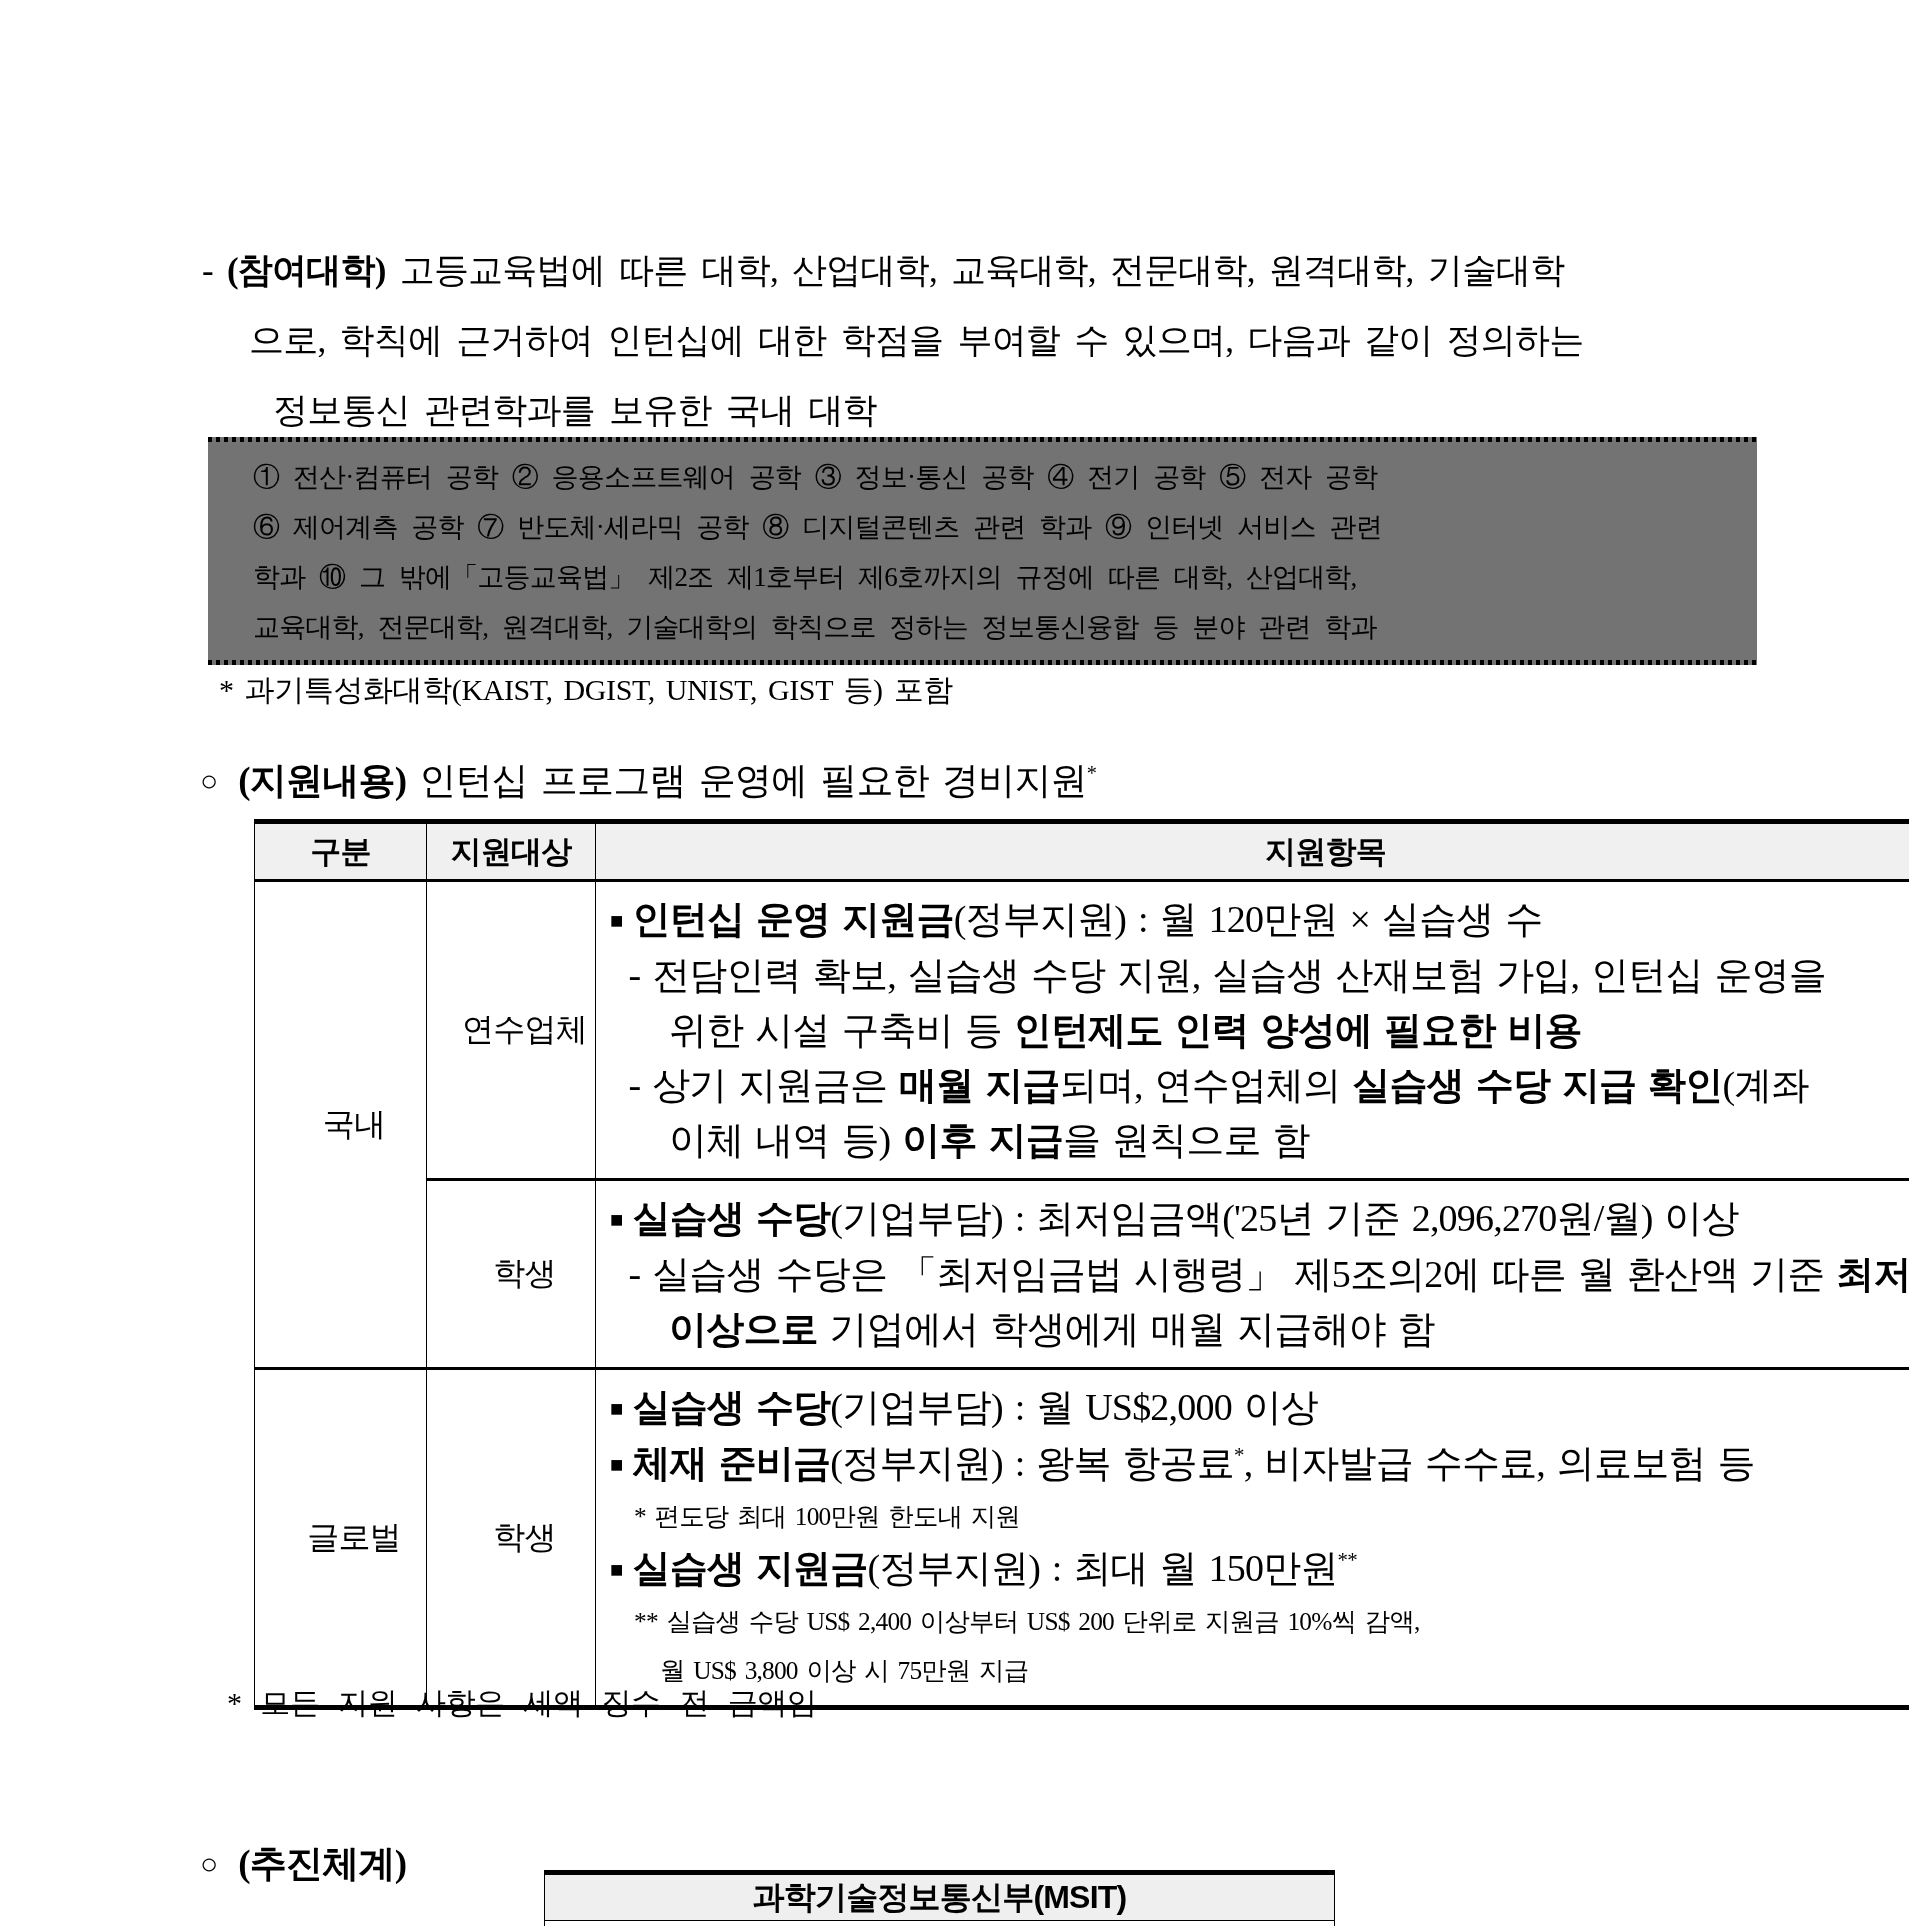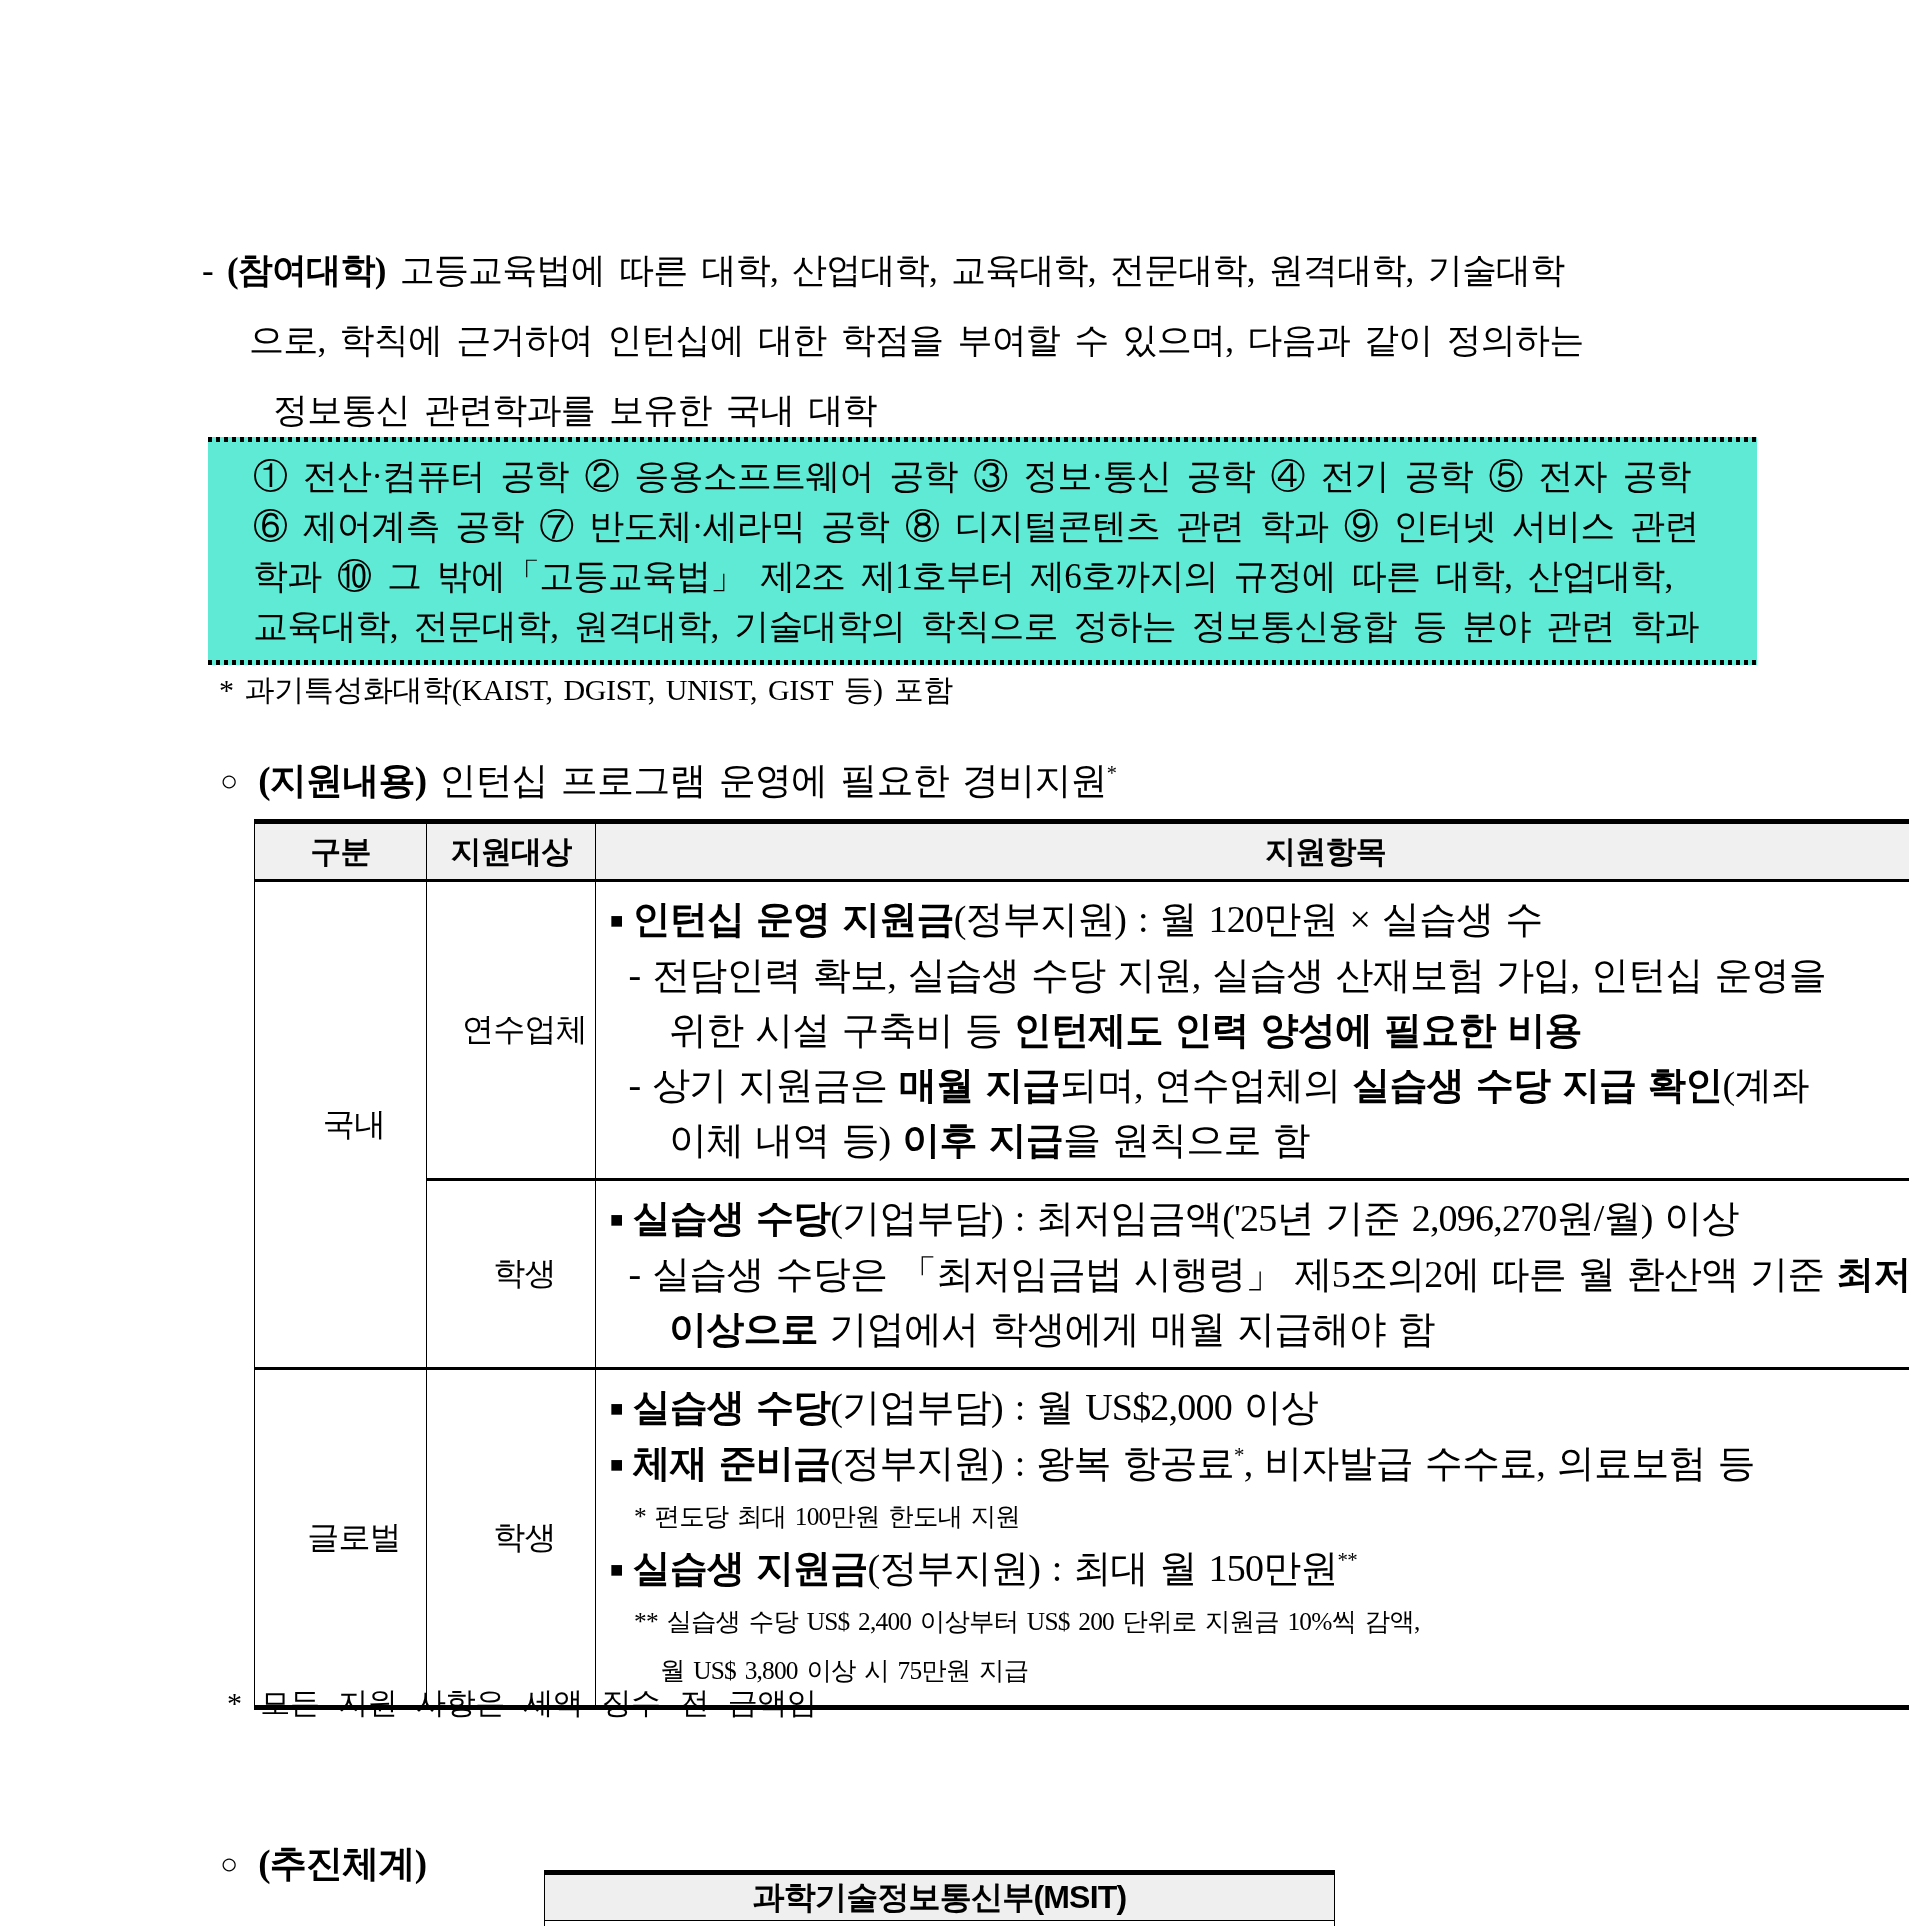--- a/index.html
+++ b/index.html
@@ -20,37 +20,37 @@
     position: absolute; left: 202px; top: 236px; width: 1541px;
     font-size: 35px; line-height: 70px; word-spacing: 6.2px; letter-spacing: -0.8px;
     white-space: nowrap;
   }
   #intro .l2 { margin-left: 47px; }
   #intro .l3 { margin-left: 71px; }
 
   
   #eligible-box {
     position: absolute; left: 208px; top: 437px; width: 1549px;
-    background: #5eead4;
+    background: #737373;
     padding: 14.6px 31px 13px 45px;
-    font-size: 35px; line-height: 50px; word-spacing: 7.7px; letter-spacing: -0.8px;
+    font-size: 27px; line-height: 50px; word-spacing: 7.7px; letter-spacing: -0.8px;
     white-space: nowrap;
   }
   #eligible-box::before, #eligible-box::after {
     content: ""; position: absolute; left: 0; right: 0; height: 5px;
     background-image: repeating-linear-gradient(90deg, #000 0 4.2px, transparent 4.2px 8px);
   }
   #eligible-box::before { top: 0; }
   #eligible-box::after { bottom: 0; }
 
   .footnote { position: absolute; letter-spacing: -0.4px; }
   #note-kaist { left: 219px; top: 670px; font-size: 30px; word-spacing: 3.9px; }
   #note-tax  { left: 227px; top: 1683px; font-size: 30px; word-spacing: 11.6px; }
 
-  .sec-heading { position: absolute; font-size: 37px; letter-spacing: -0.8px; word-spacing: 4.6px; white-space: nowrap; margin-left: 20px; }
+  .sec-heading { position: absolute; font-size: 37px; letter-spacing: -0.8px; word-spacing: 4.6px; white-space: nowrap; }
   #support-heading { left: 200px; top: 756px; }
   #structure-heading { left: 200px; top: 1839px; }
   .sec-heading .circle { font-size: 30px; margin-right: 21px; vertical-align: 2.3px; }
 
   
   #support-table {
     position: absolute; left: 254px; top: 819px; width: 1802px;
     border-collapse: collapse; table-layout: fixed;
     border-top: 5px solid #000; border-bottom: 5px solid #000;
   }

